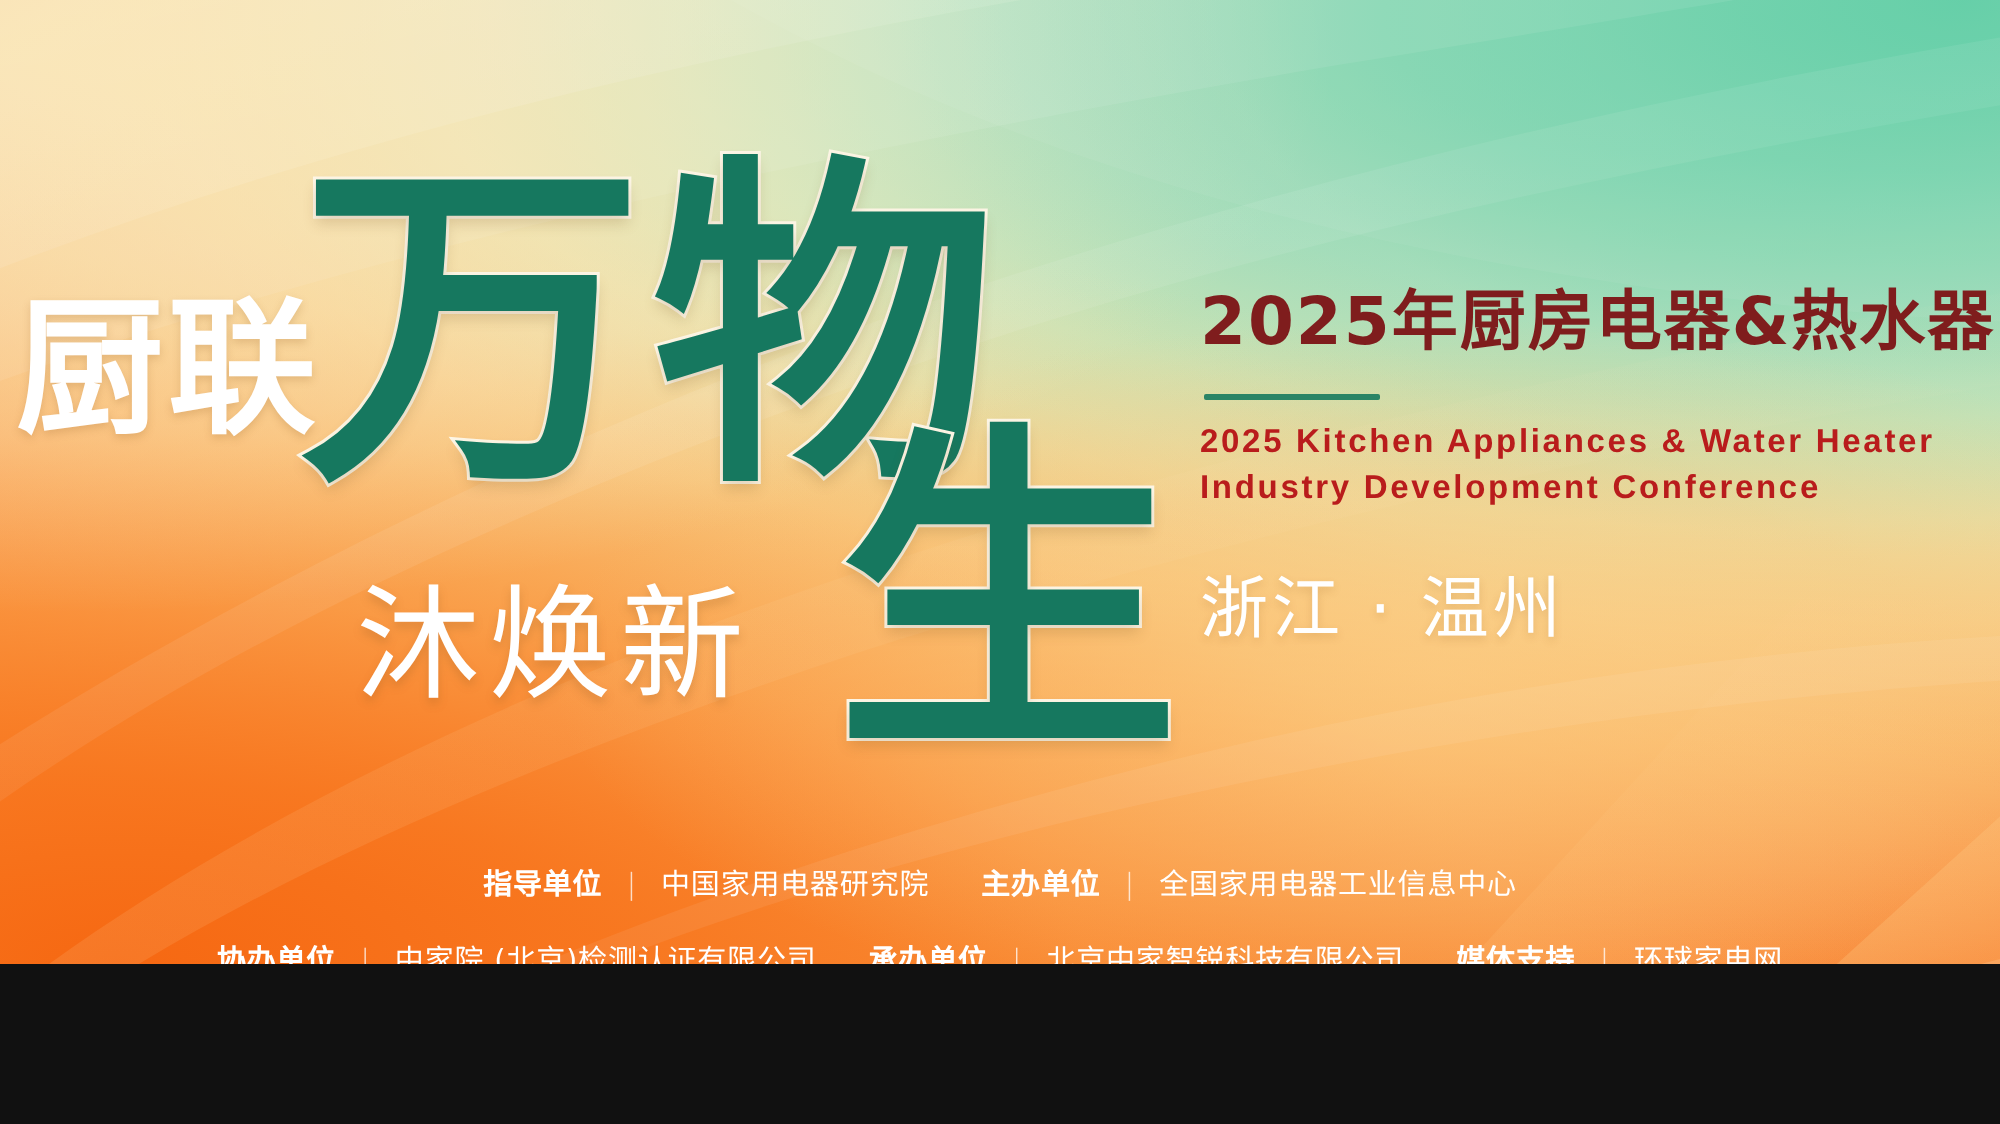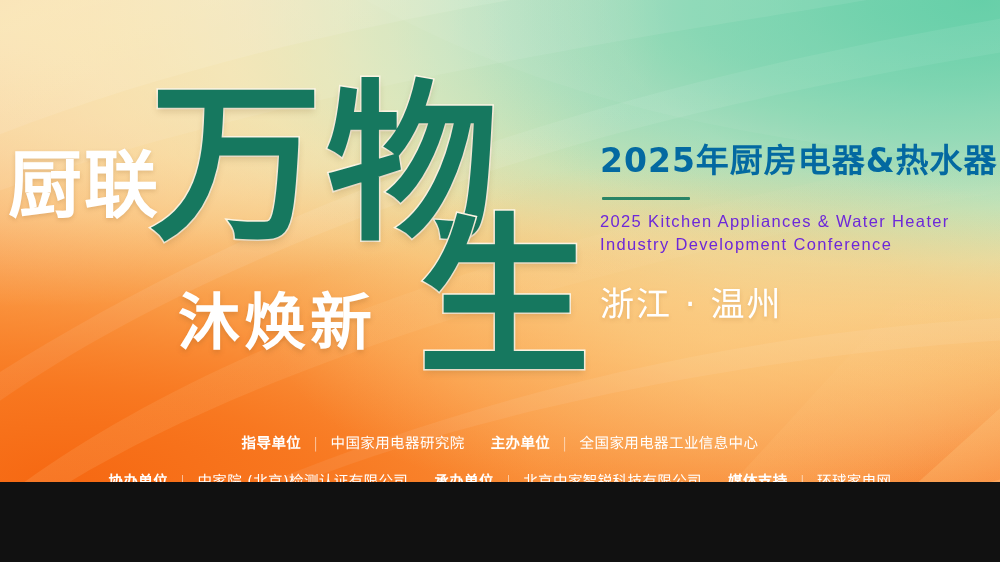--- a/index.html
+++ b/index.html
@@ -133,55 +133,55 @@
     text-shadow: 0 4px 7px rgba(120,80,30,0.20);
   }
 
   .cn-muhuanxin {
     position: absolute;
     left: 178px;
     top: 292px;
     font-size: 62px;
     line-height: 1;
     letter-spacing: 4px;
-    font-weight: 700;
+    font-weight: 400;
     color: #ffffff;
     font-family: "DejaVu Sans", "Liberation Sans", sans-serif;
     text-shadow: 0 3px 5px rgba(150,90,30,0.26);
   }
 
   
   .right-block {
     position: absolute;
     left: 600px;
     top: 140px;
     width: 400px;
   }
   .cn-title-line {
     font-size: 33px;
     line-height: 1.30;
     font-weight: 700;
-    color: #0369a1;
+    color: #7f1d1d;
     letter-spacing: 1px;
     font-family: "DejaVu Sans", "Liberation Sans", sans-serif;
     white-space: nowrap;
   }
   .title-rule {
     width: 88px;
     height: 3px;
     background: #2a8466;
     margin: 14px 0 10px 2px;
     border-radius: 1px;
   }
   .en-title-line {
     font-size: 16.5px;
     line-height: 1.38;
-    color: #6d28d9;
+    color: #b91c1c;
     letter-spacing: 1.35px;
-    font-weight: 400;
+    font-weight: 700;
     font-family: "Liberation Sans", "DejaVu Sans", sans-serif;
     white-space: nowrap;
   }
   .location {
     margin-top: 22px;
     font-size: 34px;
     letter-spacing: 2px;
     color: #ffffff;
     font-weight: 500;
     font-family: "DejaVu Sans", "Liberation Sans", sans-serif;

